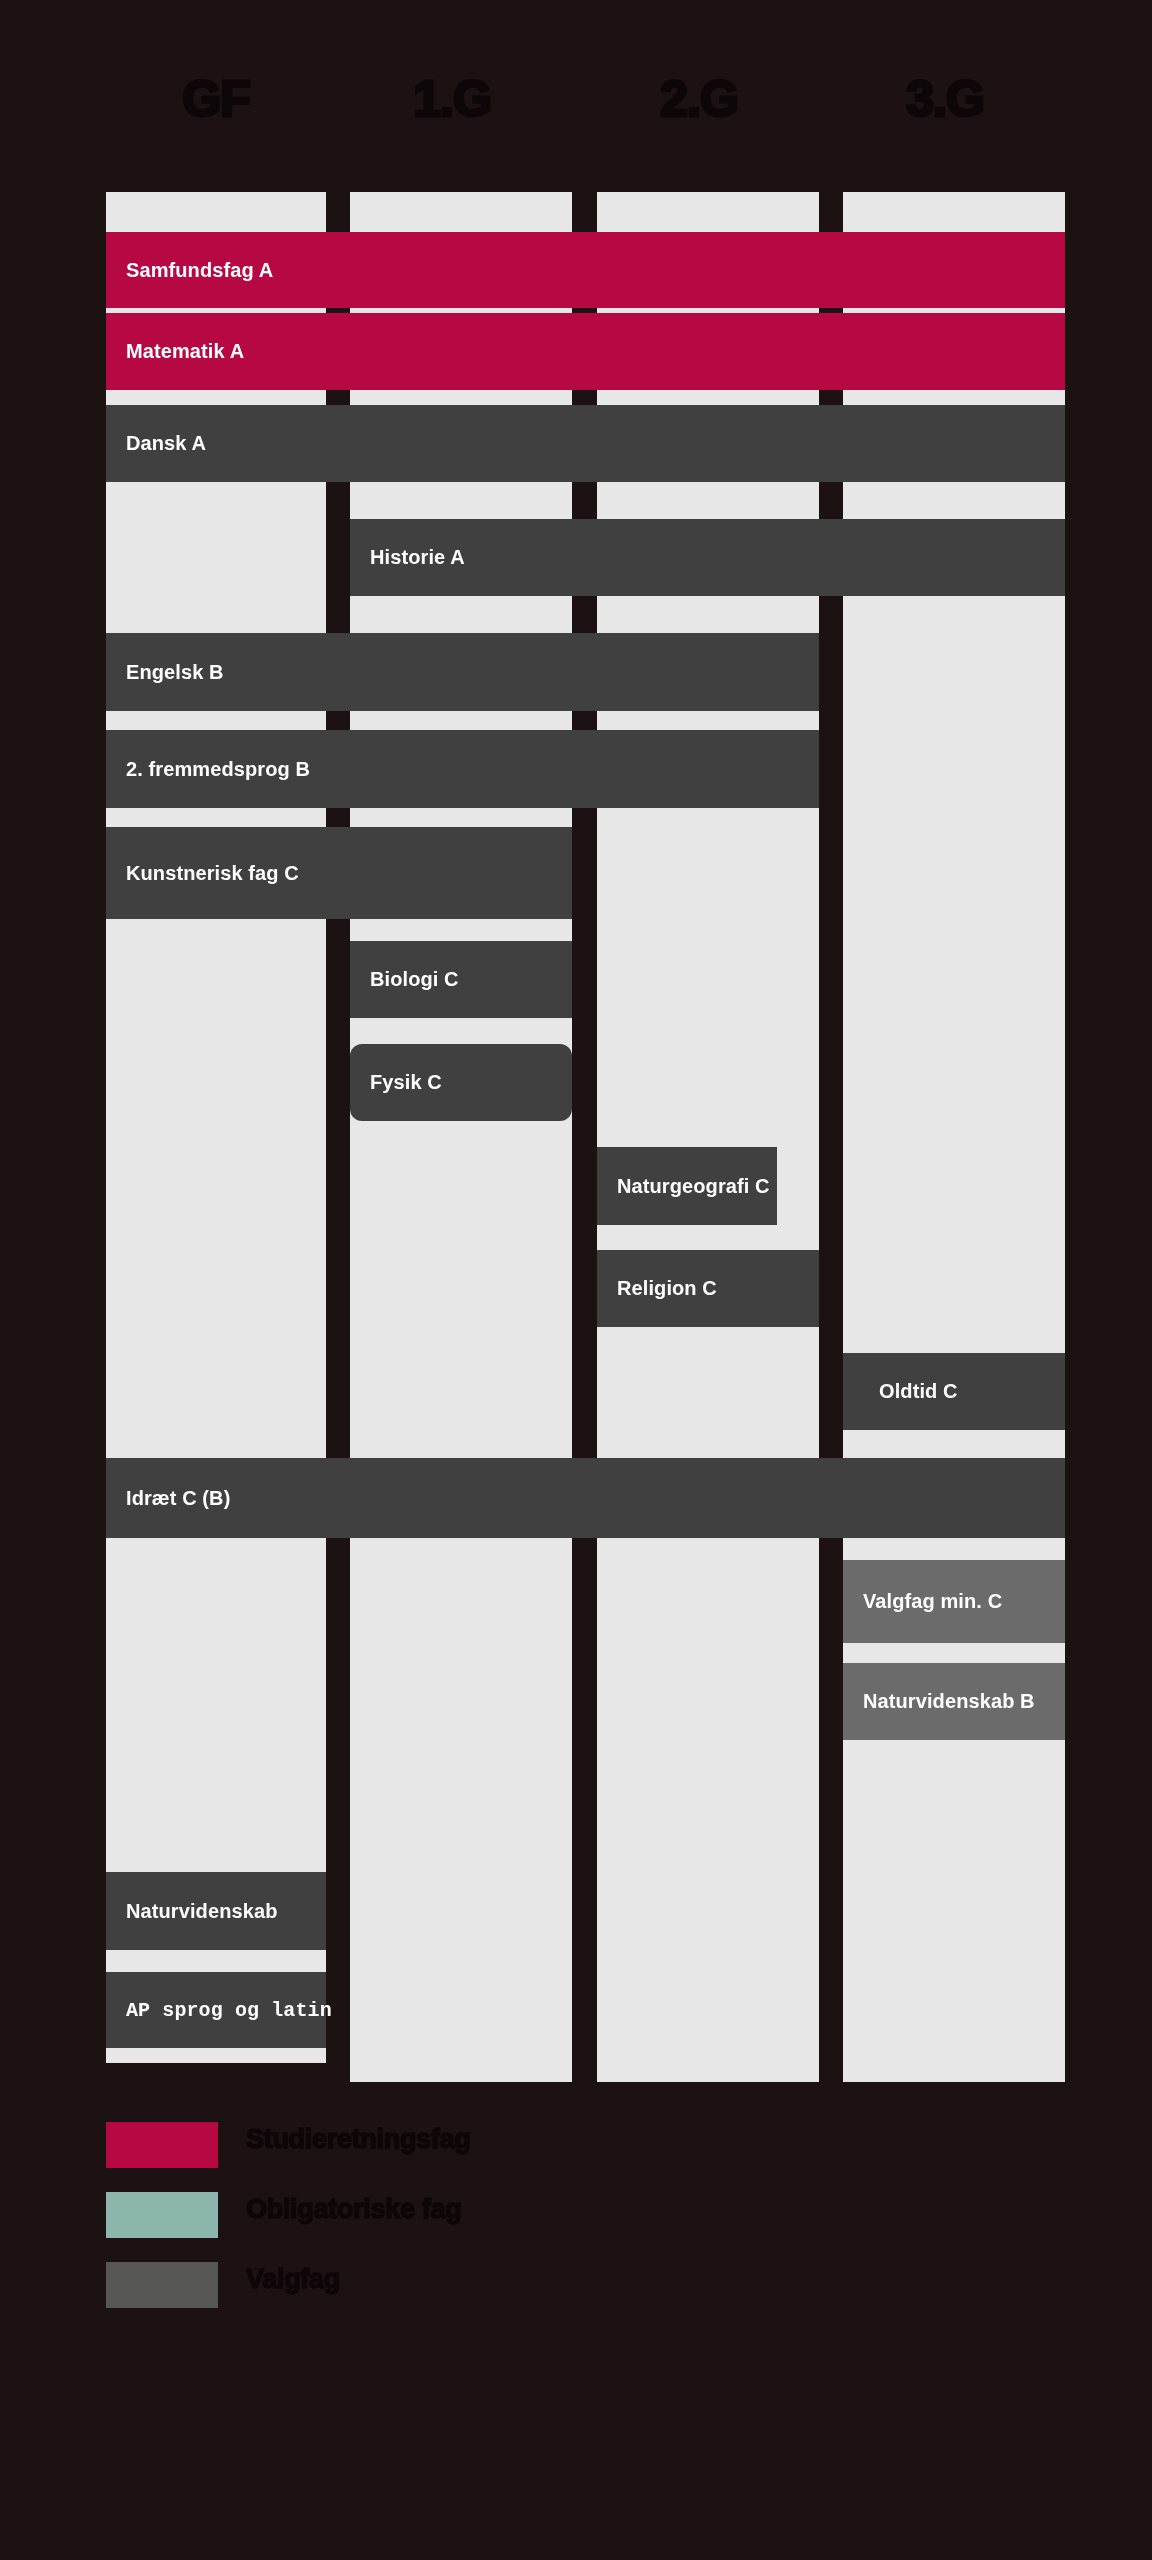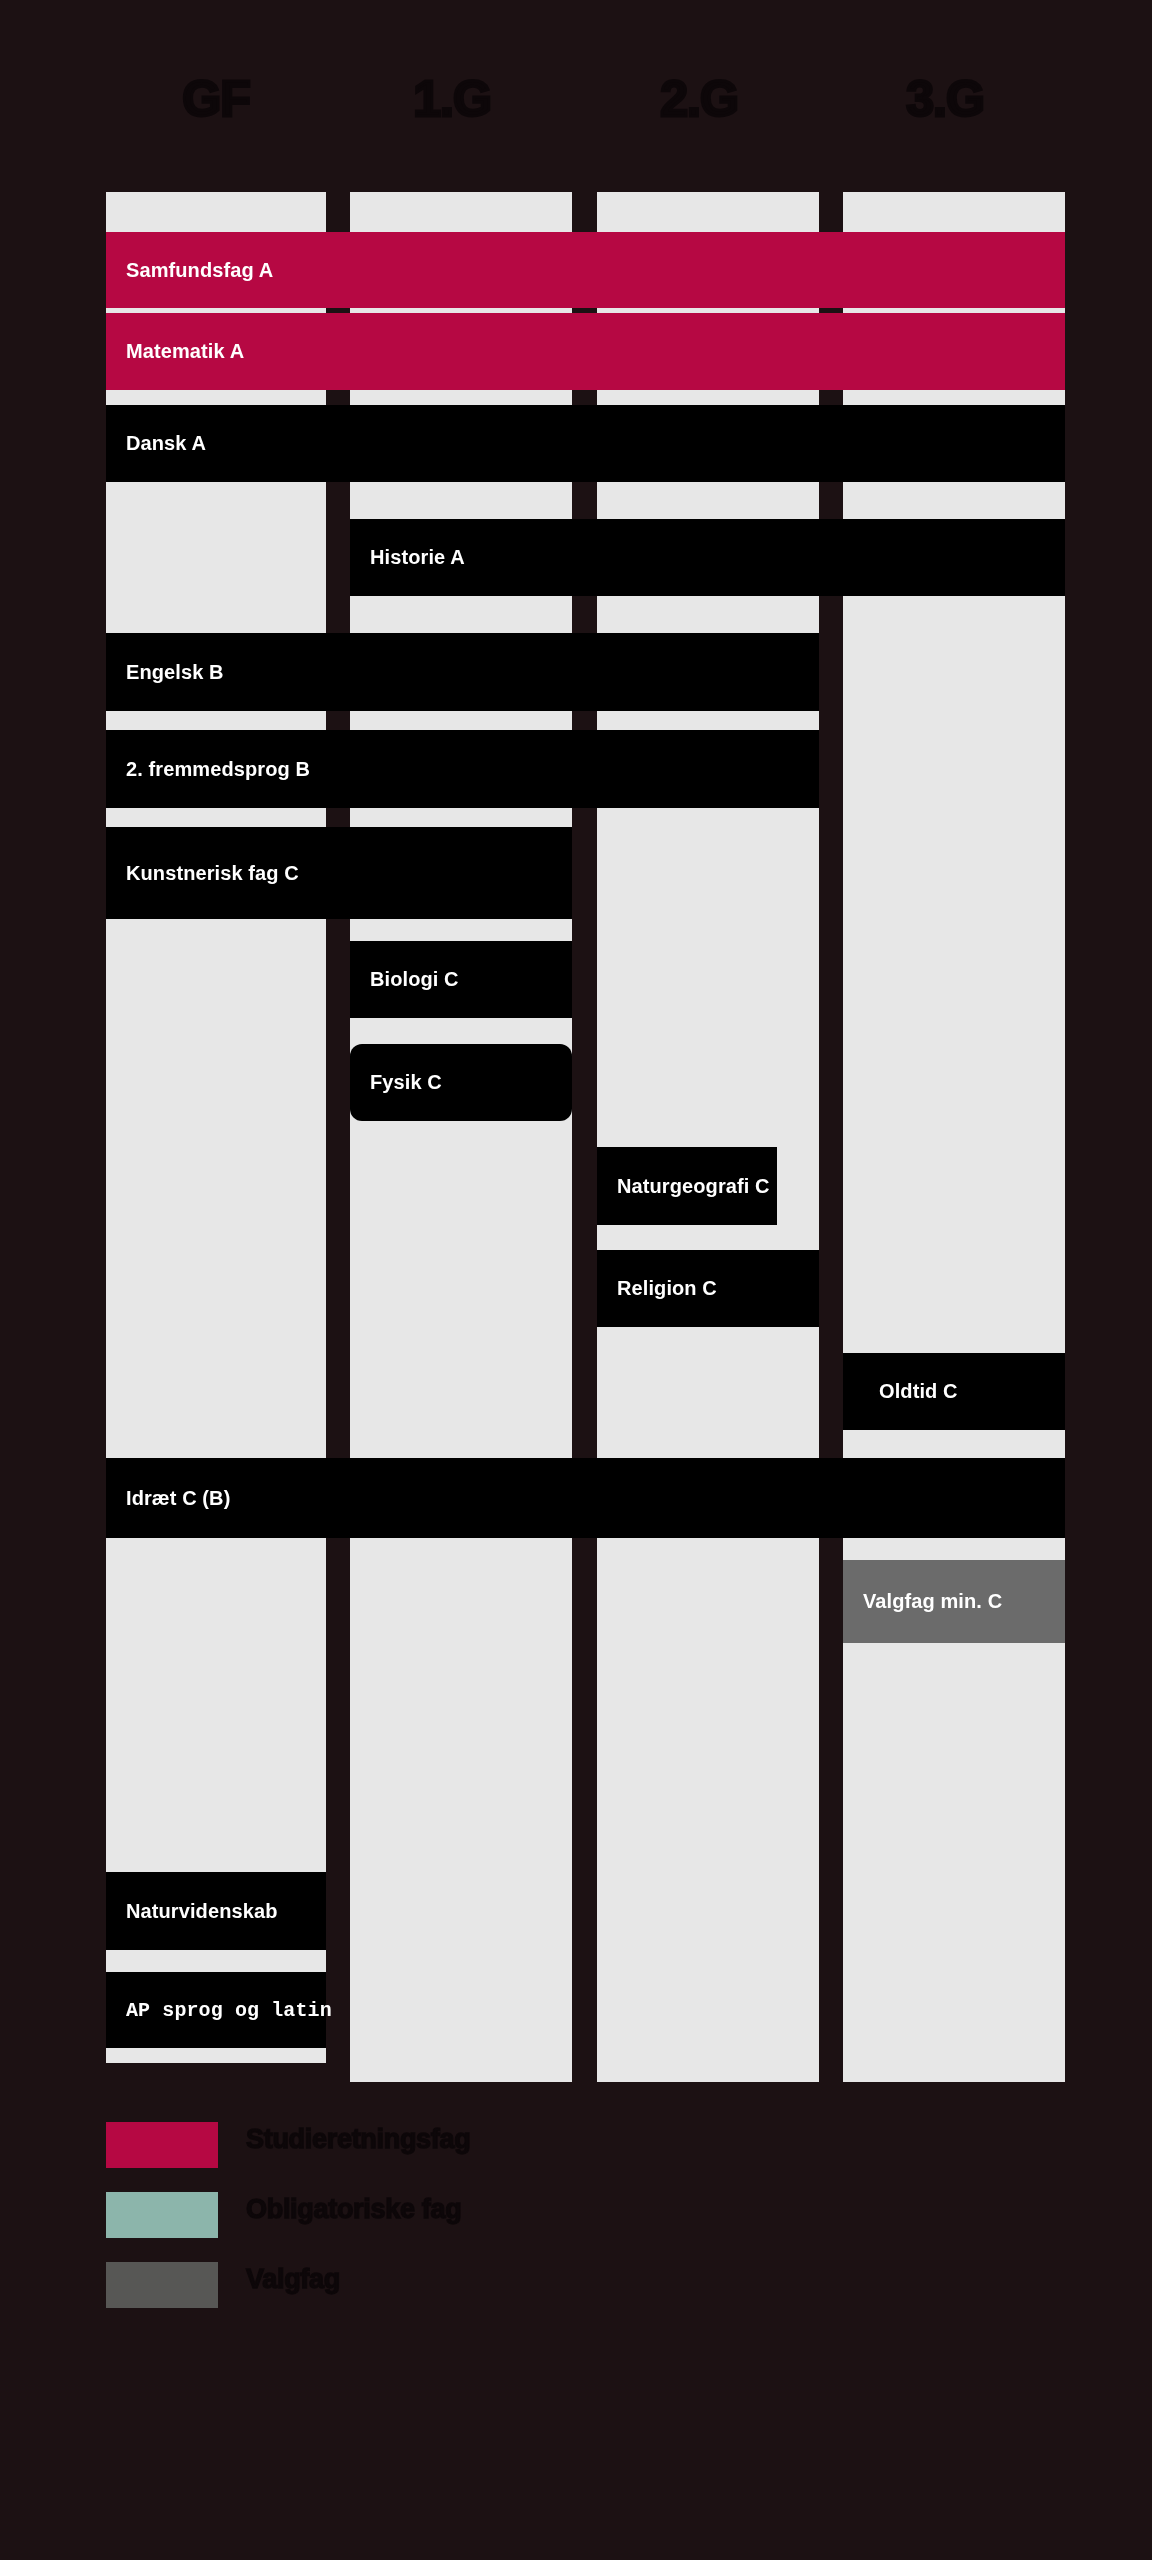--- a/index.html
+++ b/index.html
@@ -51,21 +51,21 @@
     align-items: center;
     box-sizing: border-box;
     padding-left: 20px;
     color: #ffffff;
     font-size: 20px;
     font-weight: 700;
     letter-spacing: 0.1px;
     white-space: nowrap;
   }
   .bar.sr   { background: #b60843; }
-  .bar.obl  { background: #000000; }
+  .bar.obl  { background: #404040; }
   .bar.valg { background: #6b6b6b; }
 
   
   #legend {
     position: absolute;
     left: 106px;
     top: 2122px;
     width: 700px;
   }
   .legend-row {
@@ -114,20 +114,21 @@
     <div class="bar obl" style="left: 106px; top: 633px; width: 713px; height: 78px;">Engelsk B</div>
     <div class="bar obl" style="left: 106px; top: 730px; width: 713px; height: 78px;">2. fremmedsprog B</div>
     <div class="bar obl" style="left: 106px; top: 827px; width: 466px; height: 92px; text-align: center;">Kunstnerisk fag C</div>
     <div class="bar obl" style="left: 350px; top: 941px; width: 222px; height: 77px;">Biologi C</div>
     <div class="bar obl" style="left: 350px; top: 1044px; width: 222px; height: 77px; border-radius: 12px;">Fysik C</div>
     <div class="bar obl" style="left: 597px; top: 1147px; width: 180px; height: 78px;">Naturgeografi C</div>
     <div class="bar obl" style="left: 597px; top: 1250px; width: 222px; height: 77px;">Religion C</div>
     <div class="bar obl" style="left: 843px; top: 1353px; width: 222px; height: 77px; padding-left: 36px;">Oldtid C</div>
     <div class="bar obl" style="left: 106px; top: 1458px; width: 959px; height: 80px;">Idræt C (B)</div>
     <div class="bar valg" style="left: 843px; top: 1560px; width: 222px; height: 83px;">Valgfag min. C</div>
+    <div class="bar valg" style="left: 843px; top: 1663px; width: 222px; height: 77px;">Naturvidenskab B</div>
     <div class="bar obl" style="left: 106px; top: 1872px; width: 220px; height: 78px;">Naturvidenskab</div>
     <div class="bar obl" style="left: 106px; top: 1972px; width: 220px; height: 76px; font-family: Liberation Mono, monospace;">AP sprog og latin</div>
   </div>
 <div id="legend">
     <div class="legend-row">
       <div class="legend-swatch sr"></div>
       <div class="legend-label">Studieretningsfag</div>
     </div>
     <div class="legend-row">
       <div class="legend-swatch obl"></div>

